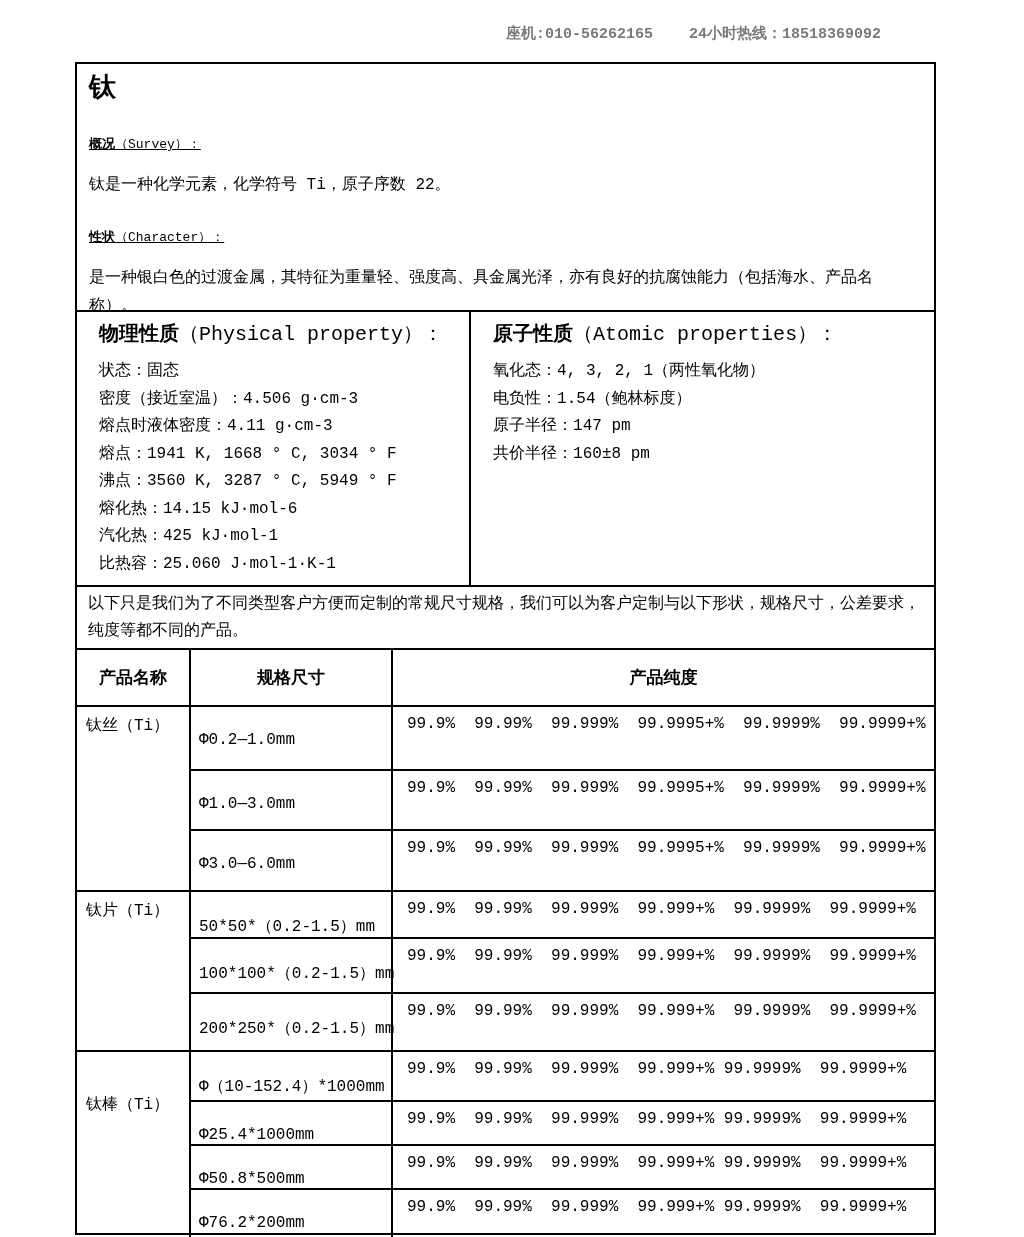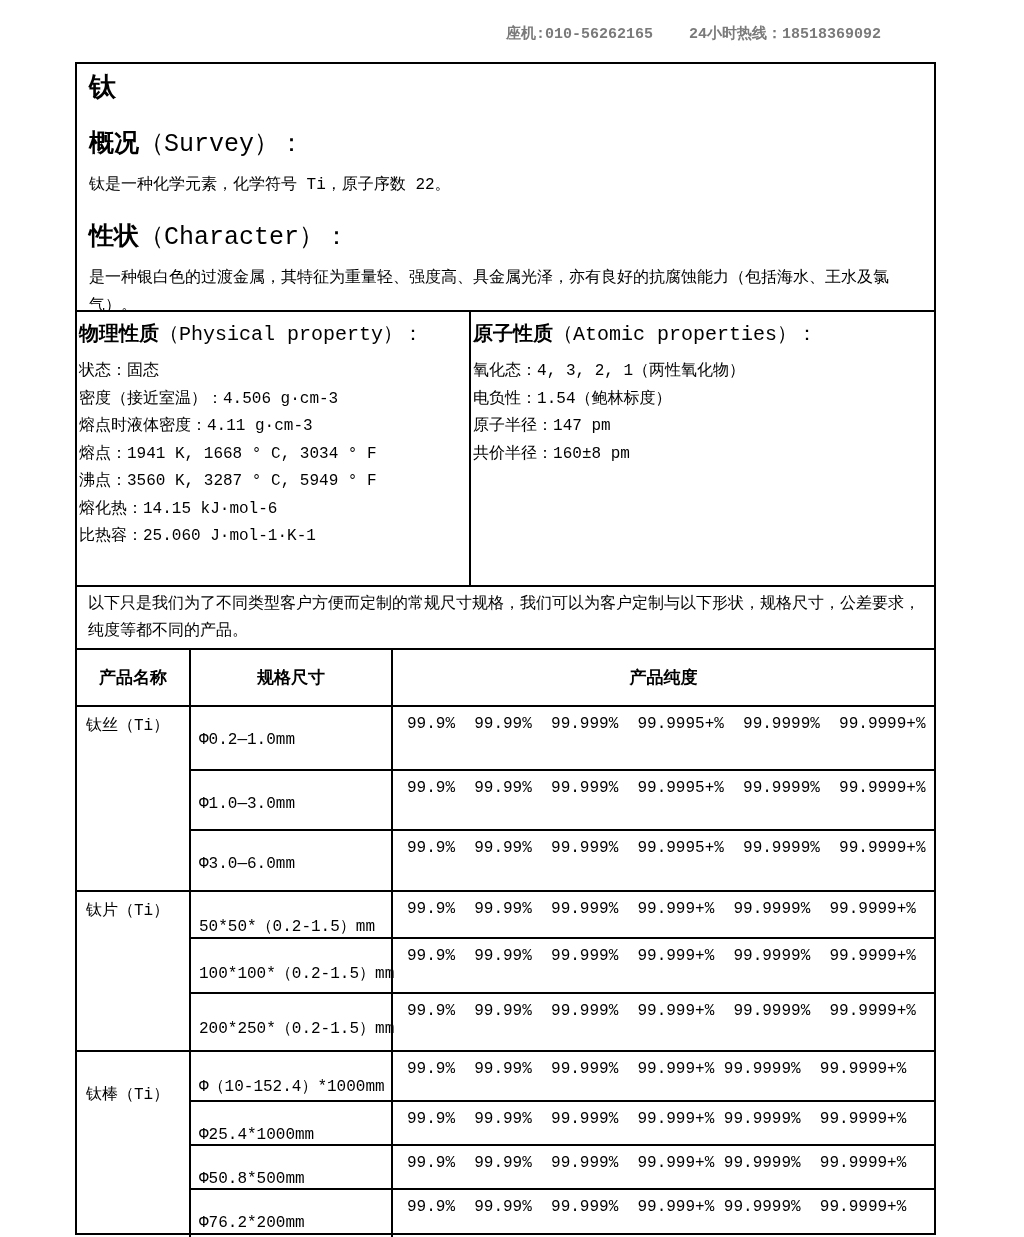--- a/index.html
+++ b/index.html
@@ -28,28 +28,28 @@
     top: 62px;
     width: 861px;
     height: 1173px;
     border: 2px solid #000000;
     background: #ffffff;
   }
 
   
   .intro { height: 246px; padding: 8px 14px 0 12px; overflow: hidden; }
   .doc-title { font-size: 27px; font-weight: bold; line-height: 34px; }
-  .sec-heading { margin-top: 26px; font-size: 25px; line-height: 26px; font-weight: normal; }
+  .sec-heading { margin-top: 26px; font-size: 13px; line-height: 26px; font-weight: normal; text-decoration: underline; }
   .sec-heading .zh { font-weight: bold; }
   .sec-heading .en { font-weight: normal; }
   .sec-body { margin-top: 13px; font-size: 16px; line-height: 28px; }
 
   
   .props { height: 275px; border-top: 2px solid #000; display: flex; }
-  .props-col { padding: 9px 10px 0 2px; }
+  .props-col { padding: 9px 10px 0 22px; }
   .props-col.left  { width: 395px; border-right: 2px solid #000; }
   .props-col.right { width: 464px; }
   .props-heading { font-size: 20px; line-height: 28px; font-weight: normal; }
   .props-heading .zh { font-weight: bold; }
   .prop-lines { margin-top: 9px; }
   .prop-line { font-size: 16px; line-height: 27.5px; white-space: pre; }
 
   
   .note {
     height: 65px;
@@ -88,49 +88,50 @@
   tr.h61 { height: 61px; }
   tr.h42 { height: 42px; }
   tr.h55 { height: 55px; }
   tr.h58 { height: 58px; }
   tr.h50 { height: 50px; }
   tr.h44 { height: 44px; }
   tr.h43 { height: 26px; }
   tr.h48 { height: 48px; }
 
   td.name { padding: 8px 2px 0 9px; white-space: pre; }
-  td.name.rod { padding-top: 32px; }
+  td.name.rod { padding-top: 42px; }
   td.spec { padding: 24px 2px 0 8px; white-space: pre; }
   td.purity { padding: 8px 2px 0 14px; white-space: pre; }
 </style>
 </head>
 <body>
 
 <div class="contact-header">座机:010-56262165    24小时热线：18518369092</div>
 
 <div class="doc-box">
 
   <section class="intro">
     <h1 class="doc-title">钛</h1>
     <h2 class="sec-heading"><span class="zh">概况</span><span class="en">（Survey）：</span></h2>
     <p class="sec-body">钛是一种化学元素，化学符号 Ti，原子序数 22。</p>
     <h2 class="sec-heading"><span class="zh">性状</span><span class="en">（Character）：</span></h2>
-    <p class="sec-body">是一种银白色的过渡金属，其特征为重量轻、强度高、具金属光泽，亦有良好的抗腐蚀能力（包括海水、王水及氯气）。</p>
+    <p class="sec-body">是一种银白色的过渡金属，其特征为重量轻、强度高、具金属光泽，亦有良好的抗腐蚀能力（包括海水、产品名称）。</p>
   </section>
 
   <section class="props">
     <div class="props-col left">
       <h2 class="props-heading"><span class="zh">物理性质</span><span class="en">（Physical property）：</span></h2>
       <div class="prop-lines">
         <div class="prop-line">状态：固态</div>
         <div class="prop-line">密度（接近室温）：4.506 g·cm-3</div>
         <div class="prop-line">熔点时液体密度：4.11 g·cm-3</div>
         <div class="prop-line">熔点：1941 K, 1668 ° C, 3034 ° F</div>
         <div class="prop-line">沸点：3560 K, 3287 ° C, 5949 ° F</div>
         <div class="prop-line">熔化热：14.15 kJ·mol-6</div>
+        <div class="prop-line">汽化热：425 kJ·mol-1</div>
         <div class="prop-line">比热容：25.060 J·mol-1·K-1</div>
       </div>
     </div>
     <div class="props-col right">
       <h2 class="props-heading"><span class="zh">原子性质</span><span class="en">（Atomic properties）：</span></h2>
       <div class="prop-lines">
         <div class="prop-line">氧化态：4, 3, 2, 1（两性氧化物）</div>
         <div class="prop-line">电负性：1.54（鲍林标度）</div>
         <div class="prop-line">原子半径：147 pm</div>
         <div class="prop-line">共价半径：160±8 pm</div>

